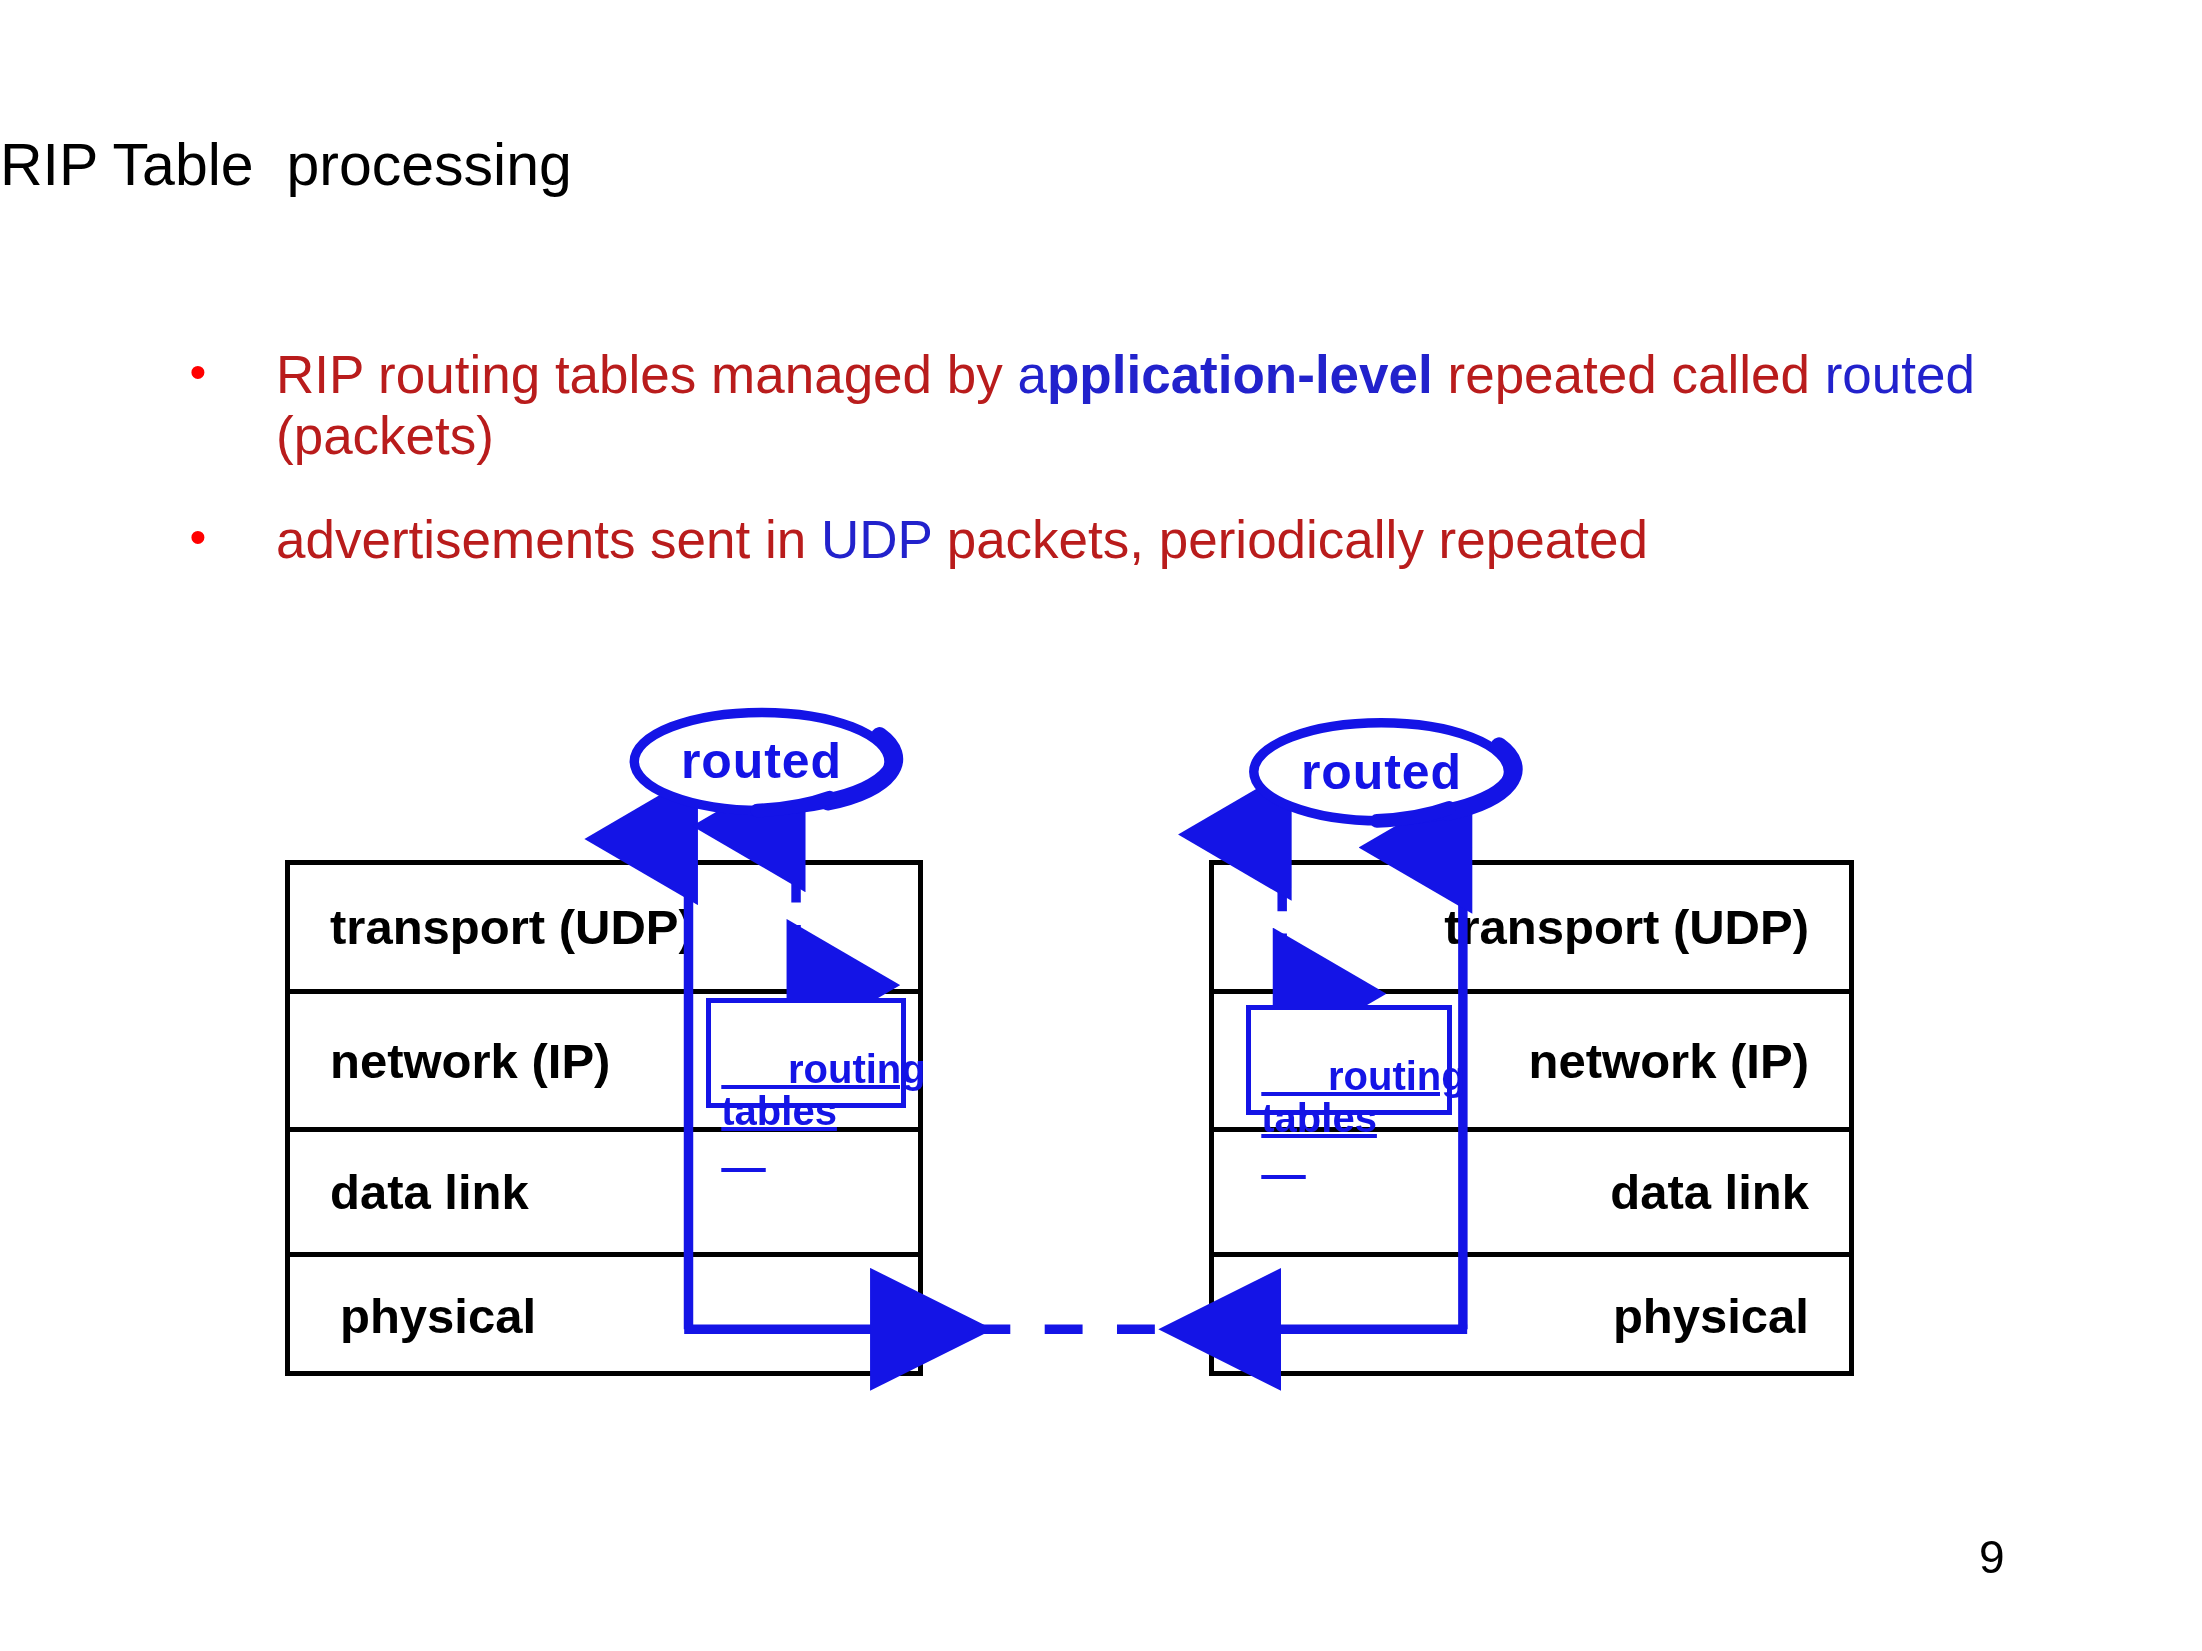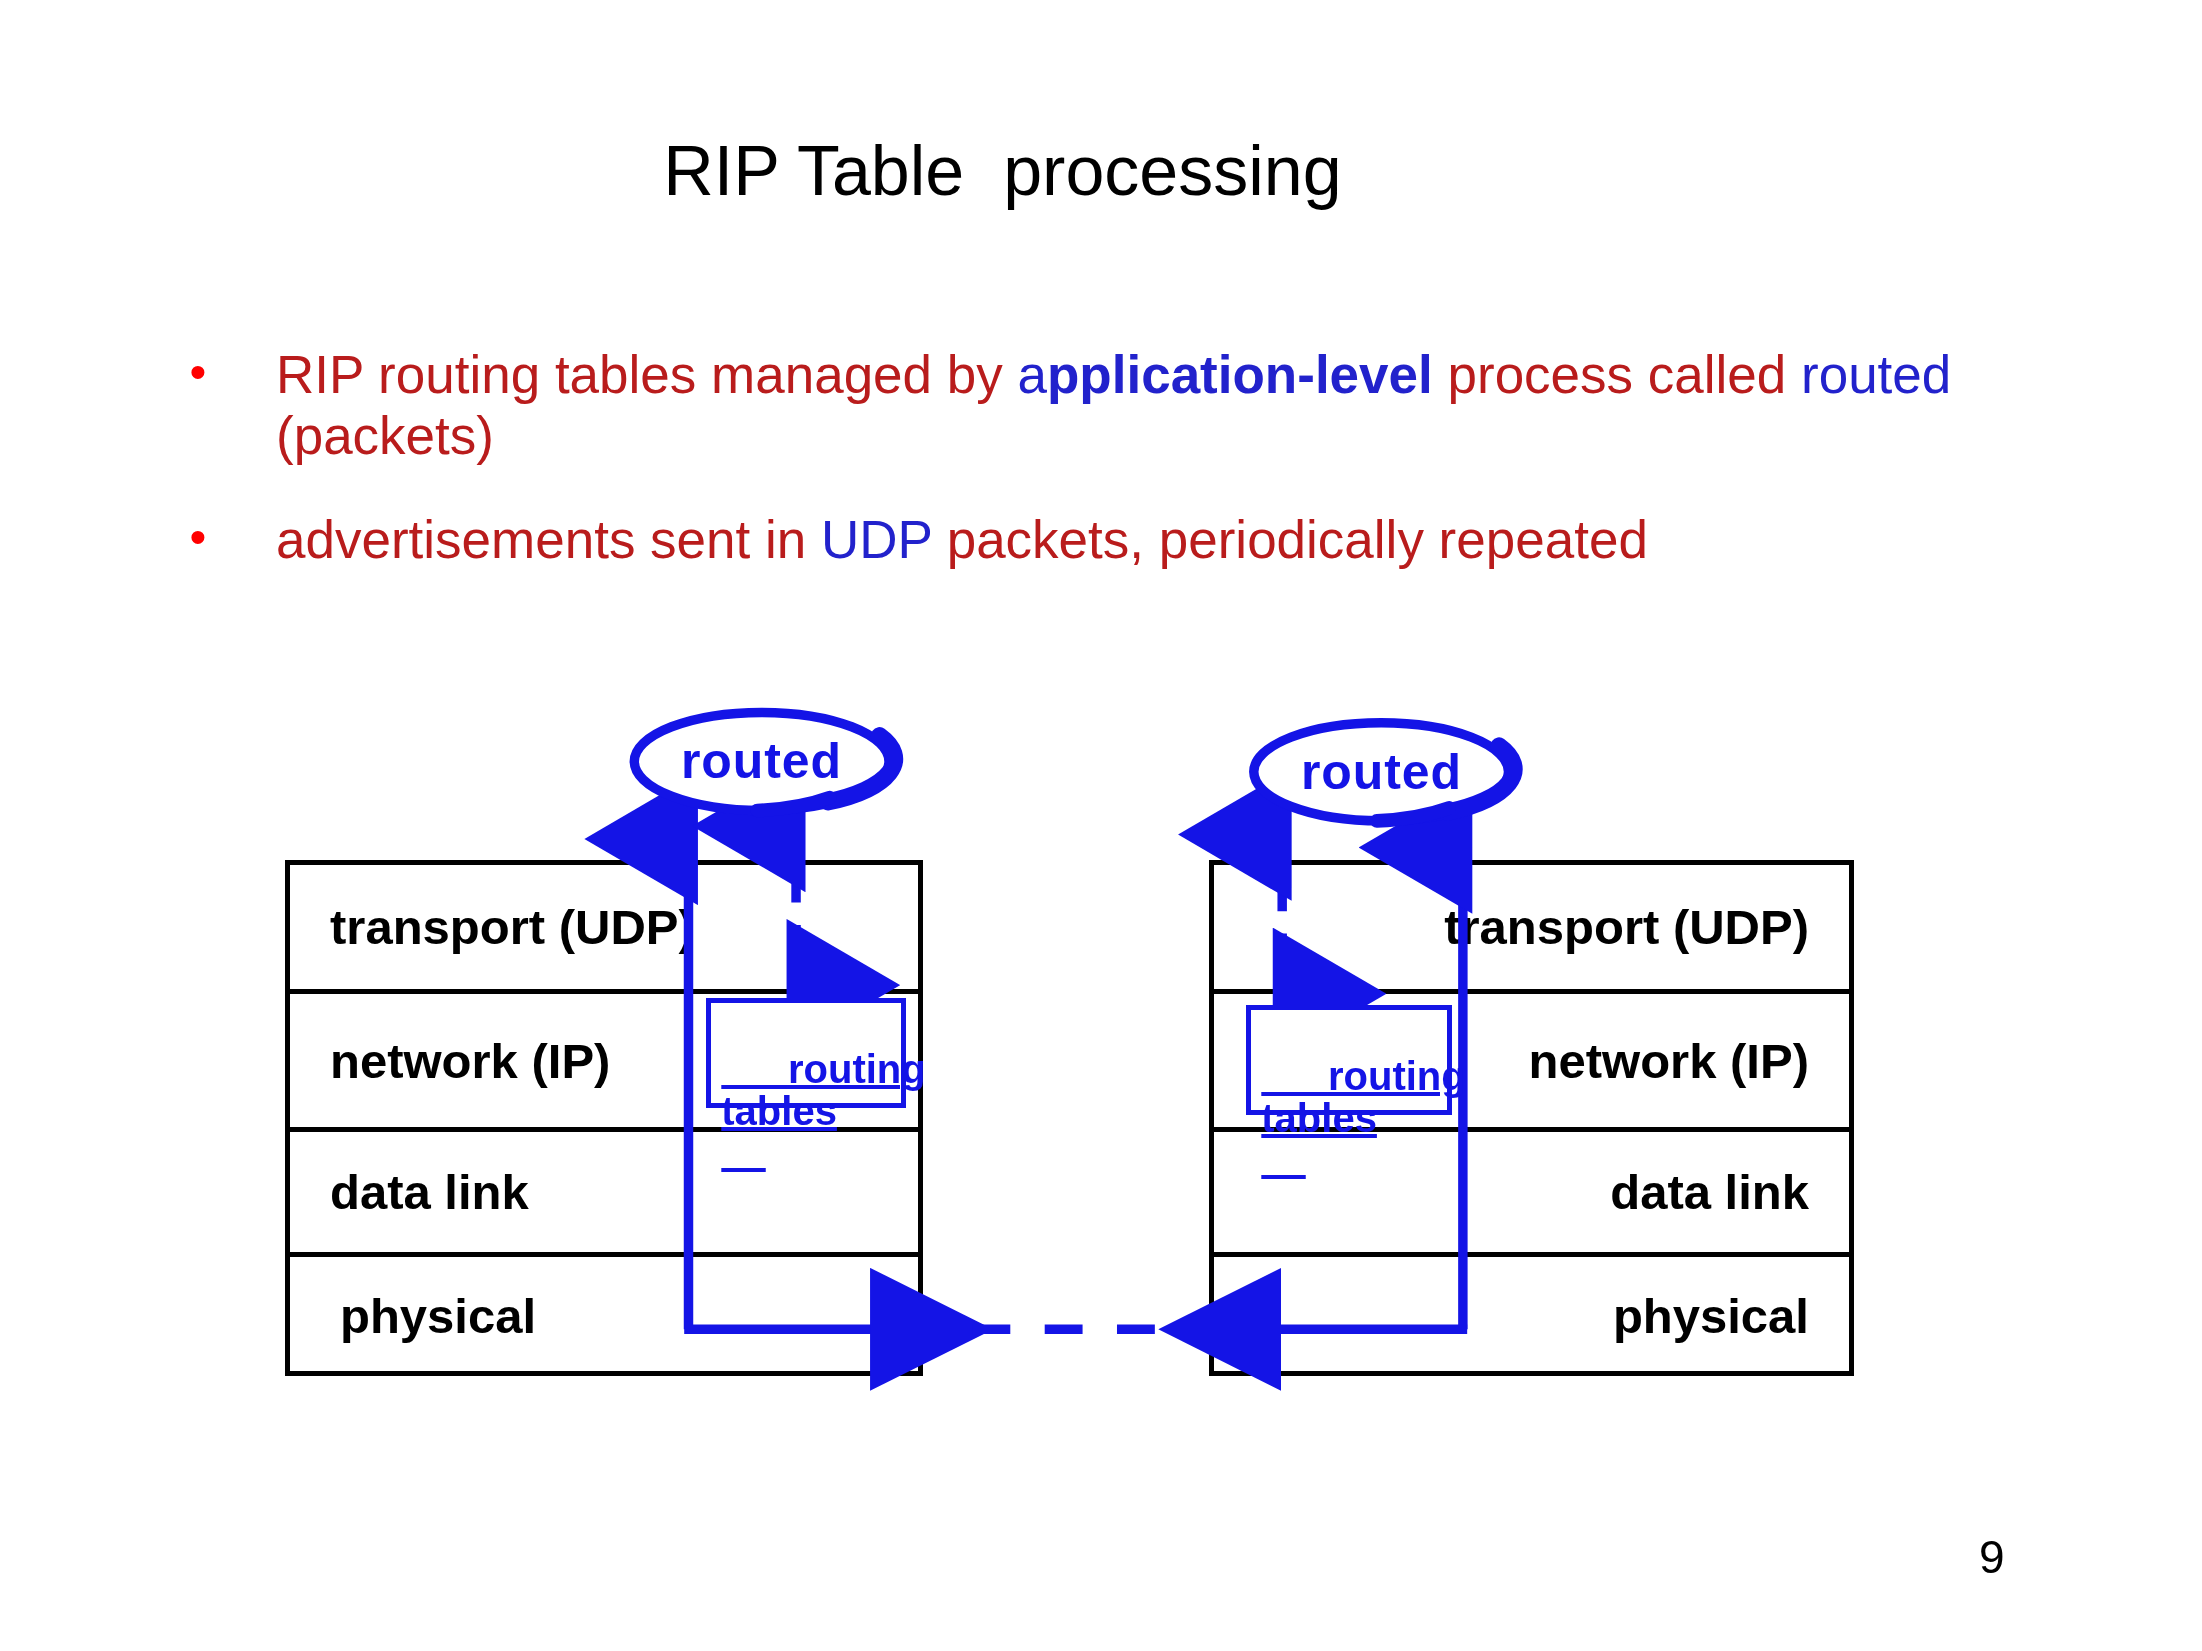--- a/index.html
+++ b/index.html
@@ -17,22 +17,21 @@
     background: #ffffff;
     overflow: hidden;
   }
 
   
   #title {
     position: absolute;
     left: 0;
     top: 131px;
     width: 2005px;
-    text-align: center;
-    font-size: 70px;
+    font-size: 59px;
     font-weight: 400;
     color: #000000;
     letter-spacing: 0px;
     white-space: pre;
   }
 
   
   .bullet-block {
     position: absolute;
     font-size: 53px;
@@ -154,21 +153,21 @@
 </head>
 <body>
 
 <div id="slide">
 
   <div id="title">RIP Table  processing</div>
 
   <div class="bullet-block" id="bullet1">
     <span class="bullet-dot">•</span>
     <span class="bullet-text">
-      <span class="red">RIP routing tables managed by </span><span class="blue">a</span><span class="blueb">pplication-level</span><span class="red"> process called </span><span class="blue">routed</span><span class="red"> (packets)</span>
+      <span class="red">RIP routing tables managed by </span><span class="blue">a</span><span class="blueb">pplication-level</span><span class="red"> repeated called </span><span class="blue">routed</span><span class="red"> (packets)</span>
     </span>
   </div>
 
   <div class="bullet-block" id="bullet2">
     <span class="bullet-dot">•</span>
     <span class="bullet-text">
       <span class="red">advertisements sent in </span><span class="blue">UDP</span><span class="red"> packets, periodically repeated</span>
     </span>
   </div>
 

